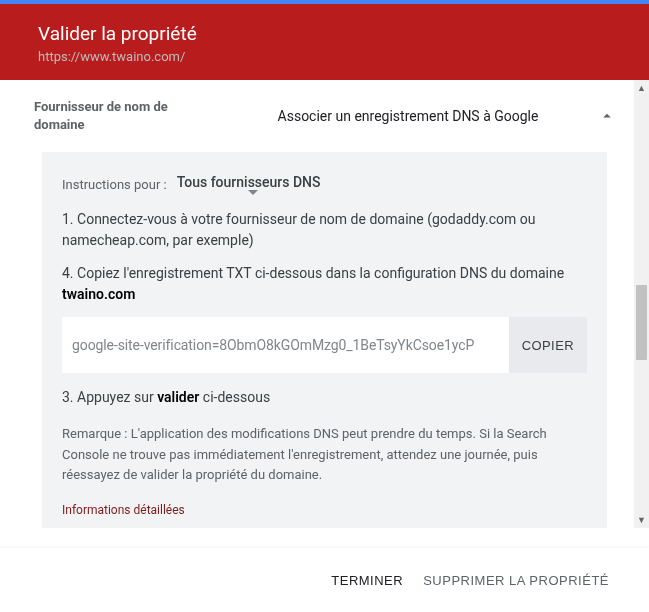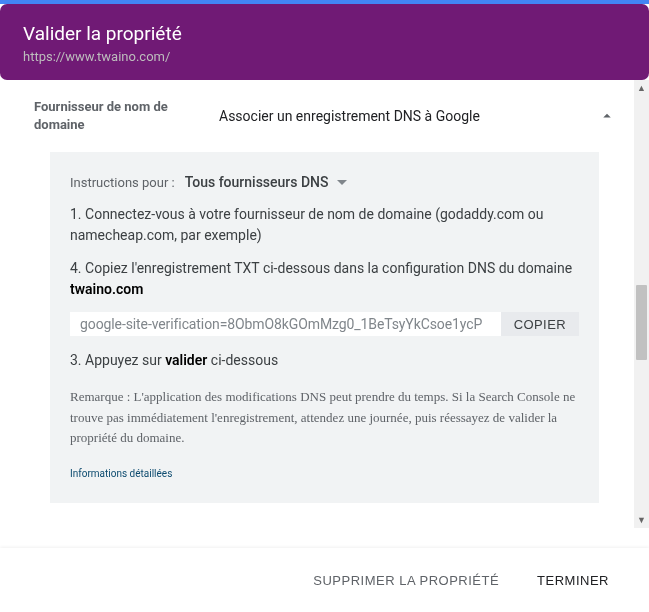--- a/index.html
+++ b/index.html
@@ -11,24 +11,23 @@
     background: #fff;
     color: #202124;
     overflow: hidden;
     position: relative;
   }
   .top-accent {
     height: 4px;
     background: #4285f4;
   }
   .header {
-    background: #701a75;
+    background: #b91c1c;
     color: #fff;
-    padding: 18px 24px 16px 23px;
-    border-radius: 7px;
+    padding: 18px 24px 16px 38px;
   }
   .header-title {
     font-size: 19px;
     font-weight: 400;
     margin-bottom: 4px;
   }
   .header-subtitle {
     font-size: 13px;
     color: #bdbdbd;
   }
@@ -51,50 +50,52 @@
     font-size: 13px;
     color: #5f6368;
     line-height: 1.4;
     padding-right: 12px;
     font-weight: bold;
   }
   .row-value {
     flex: 1;
     font-size: 14px;
     color: #202124;
+    text-align: center;
   }
   .chevron {
     width: 20px;
     height: 20px;
     display: inline-flex;
     align-items: center;
     justify-content: center;
     color: #5f6368;
   }
   .panel {
     background: #f1f3f4;
     border-radius: 0;
     padding: 22px 20px 22px 20px;
-    margin: 0 28px;
+    margin: 0 20px;
   }
   .inst-row {
     display: flex;
     align-items: center;
     font-size: 13px;
     color: #5f6368;
     margin-bottom: 14px;
   }
   .inst-label { margin-right: 10px; }
   .inst-select {
     display: flex;
     align-items: center;
     color: #3c4043;
     font-size: 14px;
     font-weight: 500;
     cursor: pointer;
+    flex-direction: column;
   }
   .inst-select .tri {
     margin-left: 8px;
     width: 0; height: 0;
     border-left: 5px solid transparent;
     border-right: 5px solid transparent;
     border-top: 5px solid #80868b;
   }
   .step {
     font-size: 14px;
@@ -104,21 +105,21 @@
   }
   .step b { font-weight: 600; color: #000000; }
   .txt-row {
     display: flex;
     align-items: stretch;
     margin: 10px 0 14px 0;
   }
   .txt-box {
     flex: 1;
     background: #fff;
-    padding: 4px 10px;
+    padding: 20px 10px;
     font-size: 14px;
     color: #80868b;
     overflow: hidden;
     white-space: nowrap;
     letter-spacing: -0.1px;
   }
   .copy-btn {
     background: #e8eaed;
     color: #3c4043;
     font-size: 13px;
@@ -129,25 +130,24 @@
     justify-content: center;
     padding: 0 13px;
     cursor: pointer;
     border: none;
   }
   .remark {
     font-size: 13px;
     color: #5f6368;
     line-height: 1.55;
     margin: 16px 0 14px 0;
-    font-family: Liberation Serif, serif;
   }
   .link {
-    color: #0c4a6e;
-    font-size: 10px;
+    color: #7f1d1d;
+    font-size: 12px;
     text-decoration: none;
     display: inline-block;
   }
   .scrollbar-track {
     position: absolute;
     right: 0;
     top: 0;
     width: 15px;
     height: 100%;
     background: #f1f1f1;
@@ -249,15 +249,15 @@
   </div>
 
   <div class="scrollbar-track">
     <div class="scrollbar-arrow">▲</div>
     <div class="scrollbar-thumb" style="top:205px;height:75px;"></div>
     <div class="scrollbar-arrow" style="position:absolute;bottom:0;width:100%;">▼</div>
   </div>
 </div>
 
 <div class="footer">
+  <button class="footer-btn primary">TERMINER</button>
   <button class="footer-btn">SUPPRIMER LA PROPRIÉTÉ</button>
-  <button class="footer-btn primary">TERMINER</button>
 </div>
 
 </body></html>

